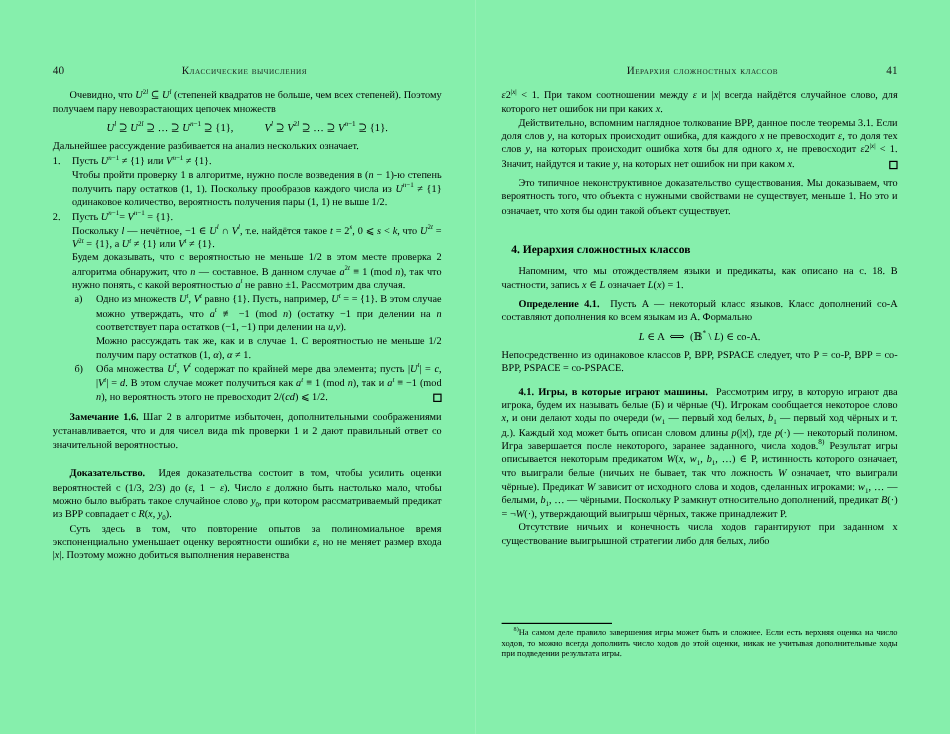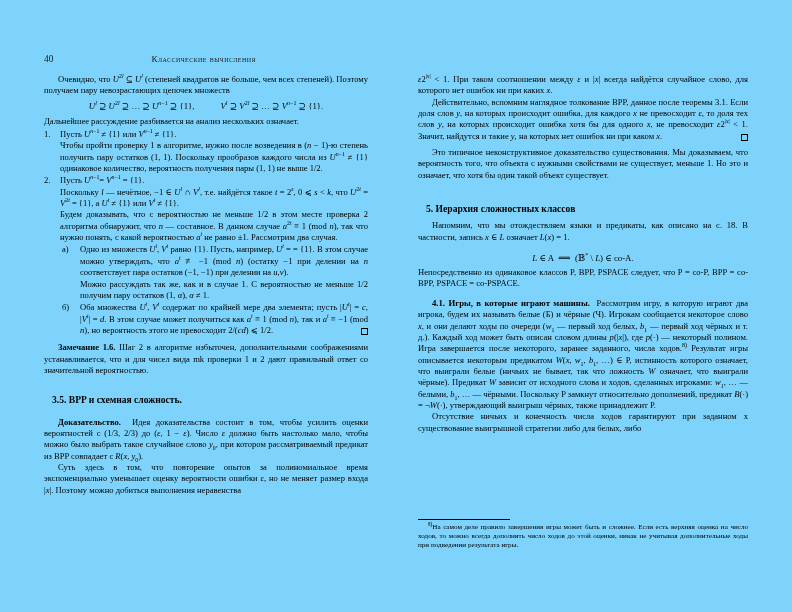--- a/index.html
+++ b/index.html
@@ -19,21 +19,21 @@
     width: 792px;
     height: 612px;
     display: flex;
     background: #fdfdfc;
   }
   .page {
     position: relative;
     width: 396px;
     height: 612px;
     box-sizing: border-box;
-    background: #7dd3fc;
+    background: #86efac;
   }
   .page-left  { padding: 52px 28px 18px 44px; }
   .page-right { padding: 52px 44px 18px 22px; }
 
   .running-head {
     position: absolute;
     top: 53px;
     height: 13px;
     line-height: 13px;
     font-size: 9.2px;
@@ -225,53 +225,59 @@
           </ol>
         </li>
       </ol>
 
       <div class="gap-sm"></div>
 
       <p class="para"><span class="bold">Замечание 1.6.</span> <span>Шаг 2 в алгоритме избыточен, дополнительными соображениями устанавливается, что и для чисел вида mk проверки 1 и 2 дают правильный ответ со значительной вероятностью.</span></p>
 
       <div class="gap-md"></div>
 
-      <p class="secthead">3.5. BPP и схемная сложность.</p>
 
 
       <div class="gap-sm"></div>
 
       <p class="para"><span class="bold">Доказательство.</span> &nbsp;Идея доказательства состоит в том, чтобы усилить оценки вероятностей с (1/3, 2/3) до (<span class="mi">ε</span>, 1 − <span class="mi">ε</span>). Число <span class="mi">ε</span> должно быть настолько мало, чтобы можно было выбрать такое случайное слово <span class="mi">y</span><sub class="sb">0</sub>, при котором рассматриваемый предикат из BPP совпадает с <span class="mi">R</span>(<span class="mi">x</span>, <span class="mi">y</span><sub class="sb">0</sub>).</p>
 
       <p class="para">Суть здесь в том, что повторение опытов за полиномиальное время экспоненциально уменьшает оценку вероятности ошибки <span class="mi">ε</span>, но не меняет размер входа |<span class="mi">x</span>|. Поэтому можно добиться выполнения неравенства</p>
 
     </div>
   </div>
 
   <div class="page page-right">
 
+    <div class="running-head">
+      <div class="rh-inner">
+        <span class="rh-title">Иерархия сложностных классов</span>
+        <span class="rh-num">41</span>
+      </div>
+    </div>
 
     <div class="body-col">
 
       <p class="para tight"><span class="mi">ε</span>2<sup class="ex">|<span class="mi">x</span>|</sup> &lt; 1. При таком соотношении между <span class="mi">ε</span> и |<span class="mi">x</span>| всегда найдётся случайное слово, для которого нет ошибок ни при каких <span class="mi">x</span>.</p>
 
       <p class="para">Действительно, вспомним наглядное толкование BPP, данное после теоремы 3.1. Если доля слов <span class="mi">y</span>, на которых происходит ошибка, для каждого <span class="mi">x</span> не превосходит <span class="mi">ε</span>, то доля тех слов <span class="mi">y</span>, на которых происходит ошибка хотя бы для одного <span class="mi">x</span>, не превосходит <span class="mi">ε</span>2<sup class="ex">|<span class="mi">x</span>|</sup> &lt; 1. Значит, найдутся и такие <span class="mi">y</span>, на которых нет ошибок ни при каком <span class="mi">x</span>.<span class="qed"></span></p>
 
       <div class="gap-sm"></div>
 
       <p class="para">Это типичное неконструктивное доказательство существования. Мы доказываем, что вероятность того, что объекта с нужными свойствами не существует, меньше 1. Но это и означает, что хотя бы один такой объект существует.</p>
 
       <div class="gap-lg"></div>
 
-      <p class="secthead">5. Иерархия сложностных классов</p>
+      <p class="secthead">4. Иерархия сложностных классов</p>
 
       <p class="para">Напомним, что мы отождествляем языки и предикаты, как описано на с. 18. В частности, запись <span class="mi">x</span> ∈ <span class="mi">L</span> означает <span class="mi">L</span>(<span class="mi">x</span>) = 1.</p>
 
       <div class="gap-sm"></div>
 
+      <p class="para"><span class="bold">Определение 4.1.</span> &nbsp;<span>Пусть A — некоторый класс языков. Класс дополнений co-A составляют дополнения ко всем языкам из A. Формально</span></p>
 
       <div class="display"><span class="mi">L</span> ∈ A &nbsp;⟺&nbsp; (𝔹<sup class="ex">*</sup> \ <span class="mi">L</span>) ∈ co-A.</div>
 
       <p class="para tight">Непосредственно из одинаковое классов P, BPP, PSPACE следует, что P = co-P, BPP = co-BPP, PSPACE = co-PSPACE.</p>
 
       <div class="gap-md"></div>
 
       <p class="para"><span class="subhead">4.1. Игры, в которые играют машины.</span> &nbsp;Рассмотрим игру, в которую играют два игрока, будем их называть белые (Б) и чёрные (Ч). Игрокам сообщается некоторое слово <span class="mi">x</span>, и они делают ходы по очереди (<span class="mi">w</span><sub class="sb">1</sub> — первый ход белых, <span class="mi">b</span><sub class="sb">1</sub> — первый ход чёрных и т. д.). Каждый ход может быть описан словом длины <span class="mi">p</span>(|<span class="mi">x</span>|), где <span class="mi">p</span>(·) — некоторый полином. Игра завершается после некоторого, заранее заданного, числа ходов.<span class="fn-mark">8)</span> Результат игры описывается некоторым предикатом <span class="mi">W</span>(<span class="mi">x</span>, <span class="mi">w</span><sub class="sb">1</sub>, <span class="mi">b</span><sub class="sb">1</sub>, …) ∈ P, истинность которого означает, что выиграли белые (ничьих не бывает, так что ложность <span class="mi">W</span> означает, что выиграли чёрные). Предикат <span class="mi">W</span> зависит от исходного слова и ходов, сделанных игроками: <span class="mi">w</span><sub class="sb">1</sub>, … — белыми, <span class="mi">b</span><sub class="sb">1</sub>, … — чёрными. Поскольку P замкнут относительно дополнений, предикат <span class="mi">B</span>(·) = ¬<span class="mi">W</span>(·), утверждающий выигрыш чёрных, также принадлежит P.</p>
 
       <p class="para">Отсутствие ничьих и конечность числа ходов гарантируют при заданном x существование выигрышной стратегии либо для белых, либо</p>

